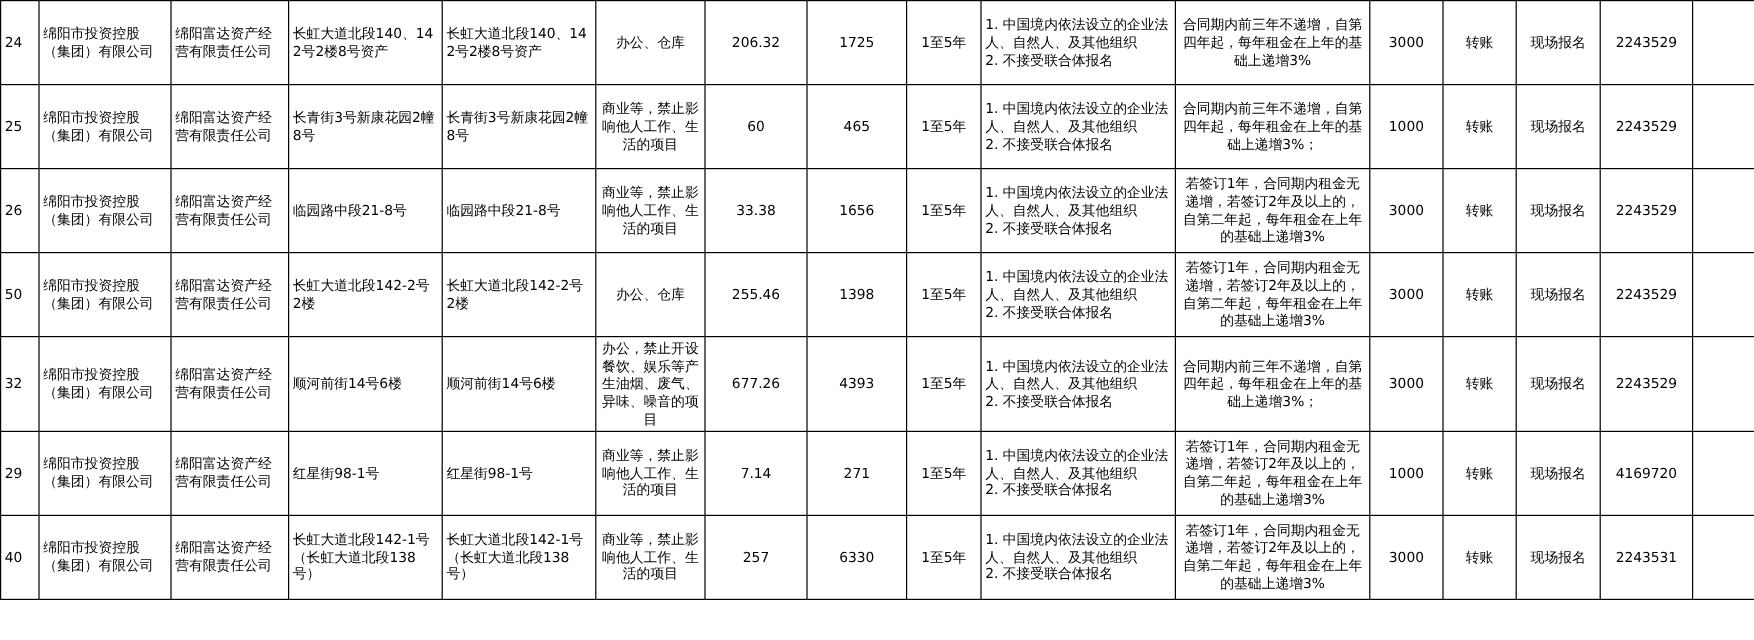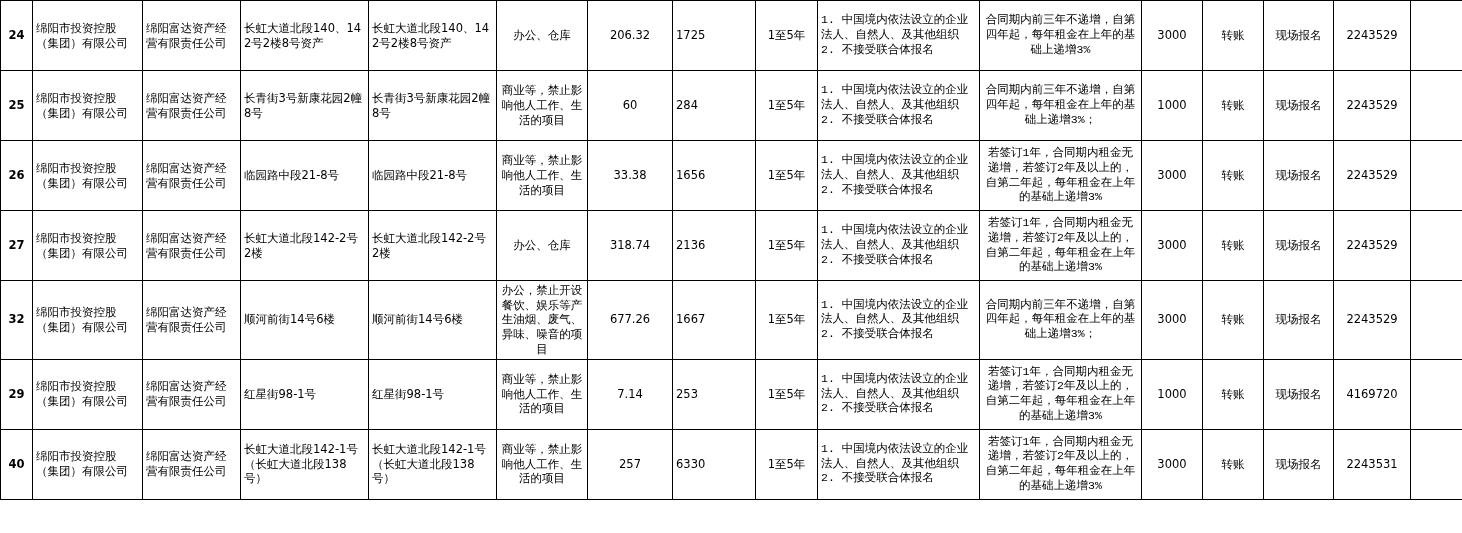--- a/index.html
+++ b/index.html
@@ -28,25 +28,25 @@
     border: 1px solid #000000;
     padding: 2px 3px;
     font-size: 11.5px;
     line-height: 1.28;
     vertical-align: middle;
     word-break: break-all;
     box-sizing: border-box;
     height: 70px;
   }
   
-  .c-idx      { text-align: center; font-weight: bold; }
+  .c-idx      { text-align: left; }
   .c-center   { text-align: center; }
   .c-left     { text-align: left; }
-  .c-right    { text-align: left; padding-right: 6px; }
-  .small      { font-size: 11px; font-family: Liberation Mono, monospace; }
+  .c-right    { text-align: center; padding-right: 6px; }
+  .small      { font-size: 11px; }
   .blank      { }
   
   table.grid tr:first-child td { }
 </style>
 </head>
 <body>
 
 <div class="sheet">
   <table class="grid">
     <colgroup>
@@ -90,21 +90,21 @@
       </tr>
 
       <tr>
         <td class="c-idx">25</td>
         <td class="c-left">绵阳市投资控股（集团）有限公司</td>
         <td class="c-left">绵阳富达资产经营有限责任公司</td>
         <td class="c-left">长青街3号新康花园2幢8号</td>
         <td class="c-left">长青街3号新康花园2幢8号</td>
         <td class="c-center">商业等，禁止影响他人工作、生活的项目</td>
         <td class="c-center">60</td>
-        <td class="c-right">284</td>
+        <td class="c-right">465</td>
         <td class="c-center">1至5年</td>
         <td class="c-left small" style="white-space:pre-line">1. 中国境内依法设立的企业法人、自然人、及其他组织
 2. 不接受联合体报名</td>
         <td class="c-center small">合同期内前三年不递增，自第四年起，每年租金在上年的基础上递增3%；</td>
         <td class="c-center">1000</td>
         <td class="c-center">转账</td>
         <td class="c-center">现场报名</td>
         <td class="c-center">2243529</td>
         <td class="c-center blank"></td>
       </tr>
@@ -123,68 +123,68 @@
 2. 不接受联合体报名</td>
         <td class="c-center small">若签订1年，合同期内租金无递增，若签订2年及以上的，自第二年起，每年租金在上年的基础上递增3%</td>
         <td class="c-center">3000</td>
         <td class="c-center">转账</td>
         <td class="c-center">现场报名</td>
         <td class="c-center">2243529</td>
         <td class="c-center blank"></td>
       </tr>
 
       <tr>
-        <td class="c-idx">27</td>
+        <td class="c-idx">50</td>
         <td class="c-left">绵阳市投资控股（集团）有限公司</td>
         <td class="c-left">绵阳富达资产经营有限责任公司</td>
         <td class="c-left">长虹大道北段142-2号2楼</td>
         <td class="c-left">长虹大道北段142-2号2楼</td>
         <td class="c-center">办公、仓库</td>
-        <td class="c-center">318.74</td>
-        <td class="c-right">2136</td>
+        <td class="c-center">255.46</td>
+        <td class="c-right">1398</td>
         <td class="c-center">1至5年</td>
         <td class="c-left small" style="white-space:pre-line">1. 中国境内依法设立的企业法人、自然人、及其他组织
 2. 不接受联合体报名</td>
         <td class="c-center small">若签订1年，合同期内租金无递增，若签订2年及以上的，自第二年起，每年租金在上年的基础上递增3%</td>
         <td class="c-center">3000</td>
         <td class="c-center">转账</td>
         <td class="c-center">现场报名</td>
         <td class="c-center">2243529</td>
         <td class="c-center blank"></td>
       </tr>
 
       <tr>
         <td class="c-idx">32</td>
         <td class="c-left">绵阳市投资控股（集团）有限公司</td>
         <td class="c-left">绵阳富达资产经营有限责任公司</td>
         <td class="c-left">顺河前街14号6楼</td>
         <td class="c-left">顺河前街14号6楼</td>
         <td class="c-center">办公，禁止开设餐饮、娱乐等产生油烟、废气、异味、噪音的项目</td>
         <td class="c-center">677.26</td>
-        <td class="c-right">1667</td>
+        <td class="c-right">4393</td>
         <td class="c-center">1至5年</td>
         <td class="c-left small" style="white-space:pre-line">1. 中国境内依法设立的企业法人、自然人、及其他组织
 2. 不接受联合体报名</td>
         <td class="c-center small">合同期内前三年不递增，自第四年起，每年租金在上年的基础上递增3%；</td>
         <td class="c-center">3000</td>
         <td class="c-center">转账</td>
         <td class="c-center">现场报名</td>
         <td class="c-center">2243529</td>
         <td class="c-center blank"></td>
       </tr>
 
       <tr>
         <td class="c-idx">29</td>
         <td class="c-left">绵阳市投资控股（集团）有限公司</td>
         <td class="c-left">绵阳富达资产经营有限责任公司</td>
         <td class="c-left">红星街98-1号</td>
         <td class="c-left">红星街98-1号</td>
         <td class="c-center">商业等，禁止影响他人工作、生活的项目</td>
         <td class="c-center">7.14</td>
-        <td class="c-right">253</td>
+        <td class="c-right">271</td>
         <td class="c-center">1至5年</td>
         <td class="c-left small" style="white-space:pre-line">1. 中国境内依法设立的企业法人、自然人、及其他组织
 2. 不接受联合体报名</td>
         <td class="c-center small">若签订1年，合同期内租金无递增，若签订2年及以上的，自第二年起，每年租金在上年的基础上递增3%</td>
         <td class="c-center">1000</td>
         <td class="c-center">转账</td>
         <td class="c-center">现场报名</td>
         <td class="c-center">4169720</td>
         <td class="c-center blank"></td>
       </tr>

